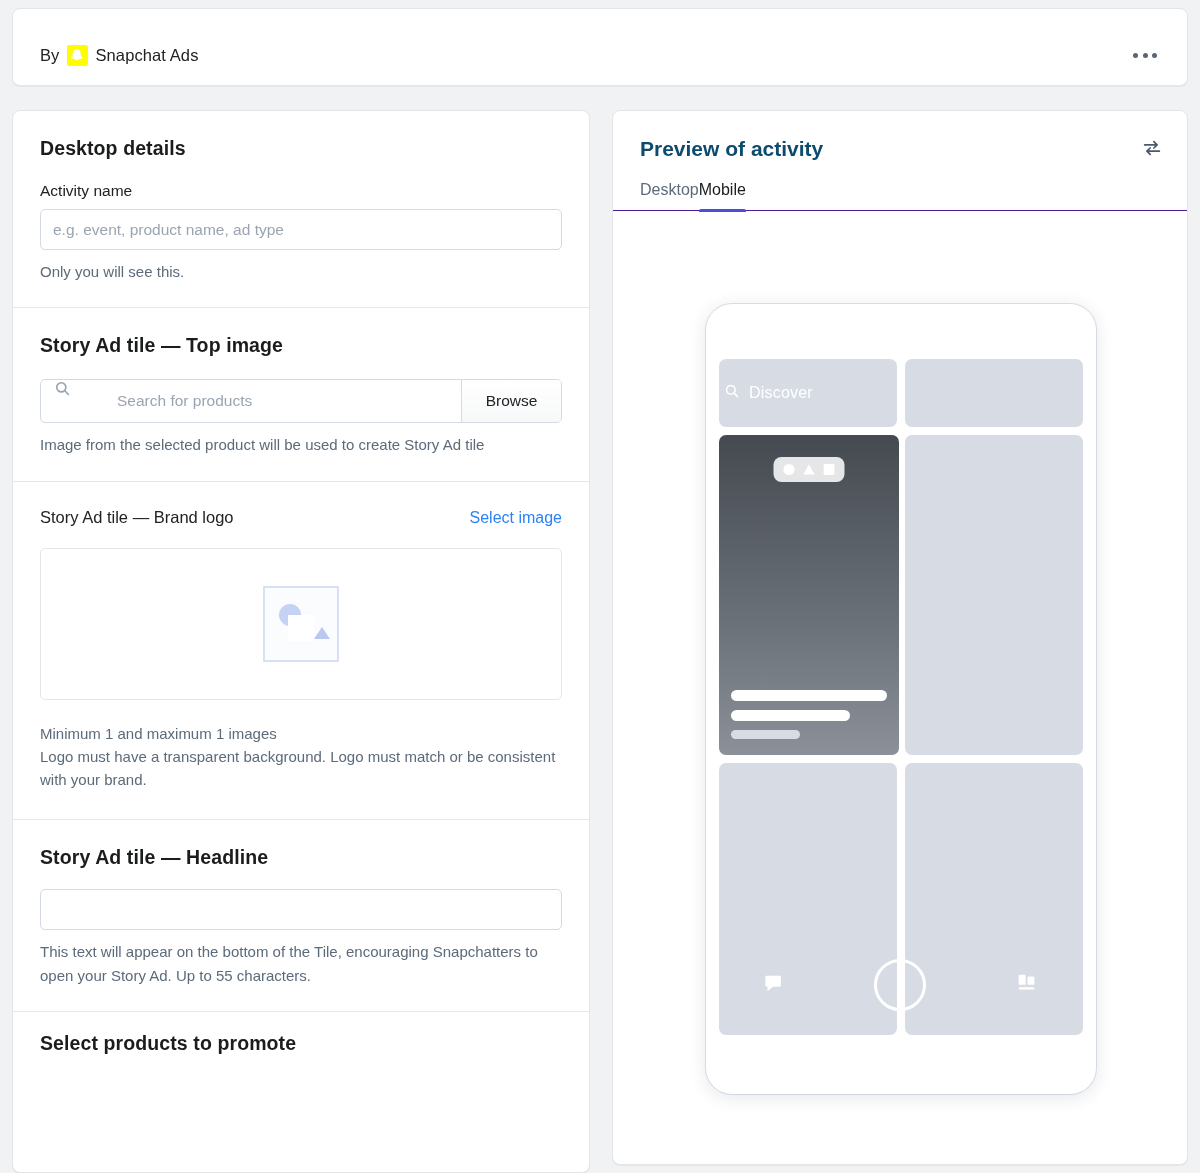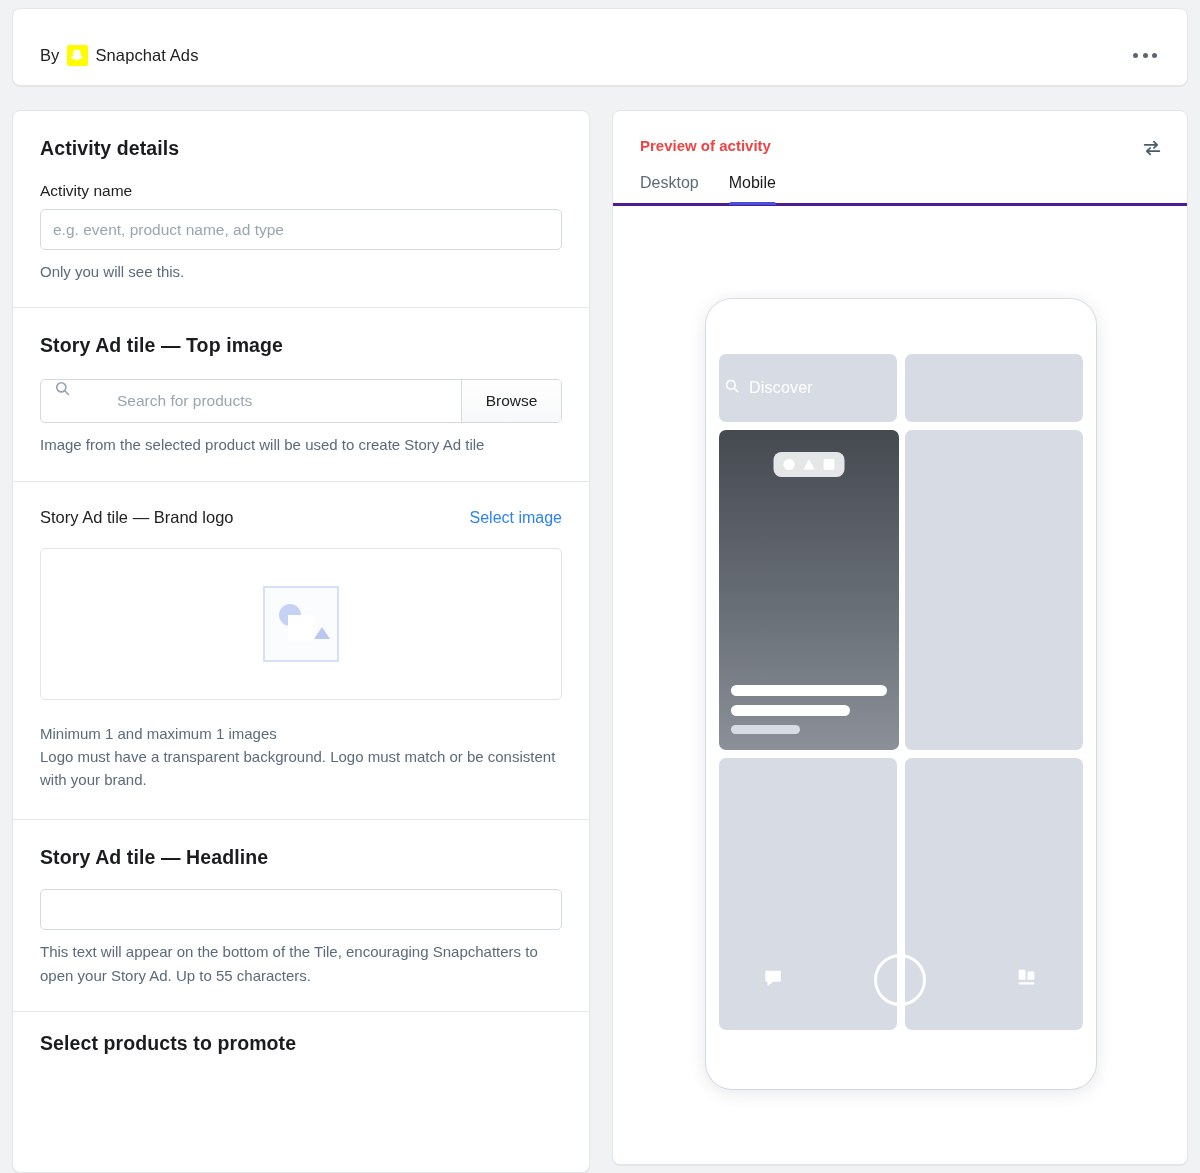--- a/index.html
+++ b/index.html
@@ -114,24 +114,24 @@
     position: absolute; left: 612px; top: 110px;
     width: 576px; height: 1055px;
     background: #ffffff;
     border: 1px solid #e3e5e8;
     border-radius: 8px;
     box-shadow: 0 1px 0 rgba(22,29,37,0.05);
     overflow: hidden;
   }
   .preview-head { padding: 26px 27px 0 27px; position: relative; }
   .preview-head h2 {
-    margin: 0 0 19px 0; font-size: 15px; font-weight: bold; color: #ef4444;
+    margin: 0 0 19px 0; font-size: 21px; font-weight: bold; color: #0c4a6e;
   }
   .swap-icon { position: absolute; right: 24px; top: 26px; cursor: pointer; }
-  .tabs { display: flex; gap: 30px; border-bottom: 3px solid #4c1d95; margin: 0 -27px; padding: 0 27px; }
+  .tabs { display: flex; border-bottom: 1px solid #4c1d95; margin: 0 -27px; padding: 0 27px; }
   .tab {
     font-size: 16px; padding-bottom: 12px; cursor: pointer;
     color: #5c6b7a; position: relative; top: 1px;
   }
   .tab.active { color: #1a1c1d; text-align: center; }
   .tab.active:after {
     content: ""; position: absolute; left: 0; right: 0; bottom: -1px;
     height: 3px; background: #4a4edb; border-radius: 2px 2px 0 0;
   }
 
@@ -214,21 +214,21 @@
     <div class="kebab">
       <i></i>
       <i></i>
       <i></i>
     </div>
   </div>
 
   <div class="left-card">
 
     <div class="section">
-      <h2 class="sec-title">Activity details</h2>
+      <h2 class="sec-title">Desktop details</h2>
       <label class="field-label">Activity name</label>
       <input class="input-box" type="text" placeholder="e.g. event, product name, ad type" style="">
       <div class="helper">Only you will see this.</div>
     </div>
 
     <div class="section">
       <h2 class="sec-title">Story Ad tile — Top image</h2>
       <div class="search-row">
         <div class="search-wrap">
           <span>

